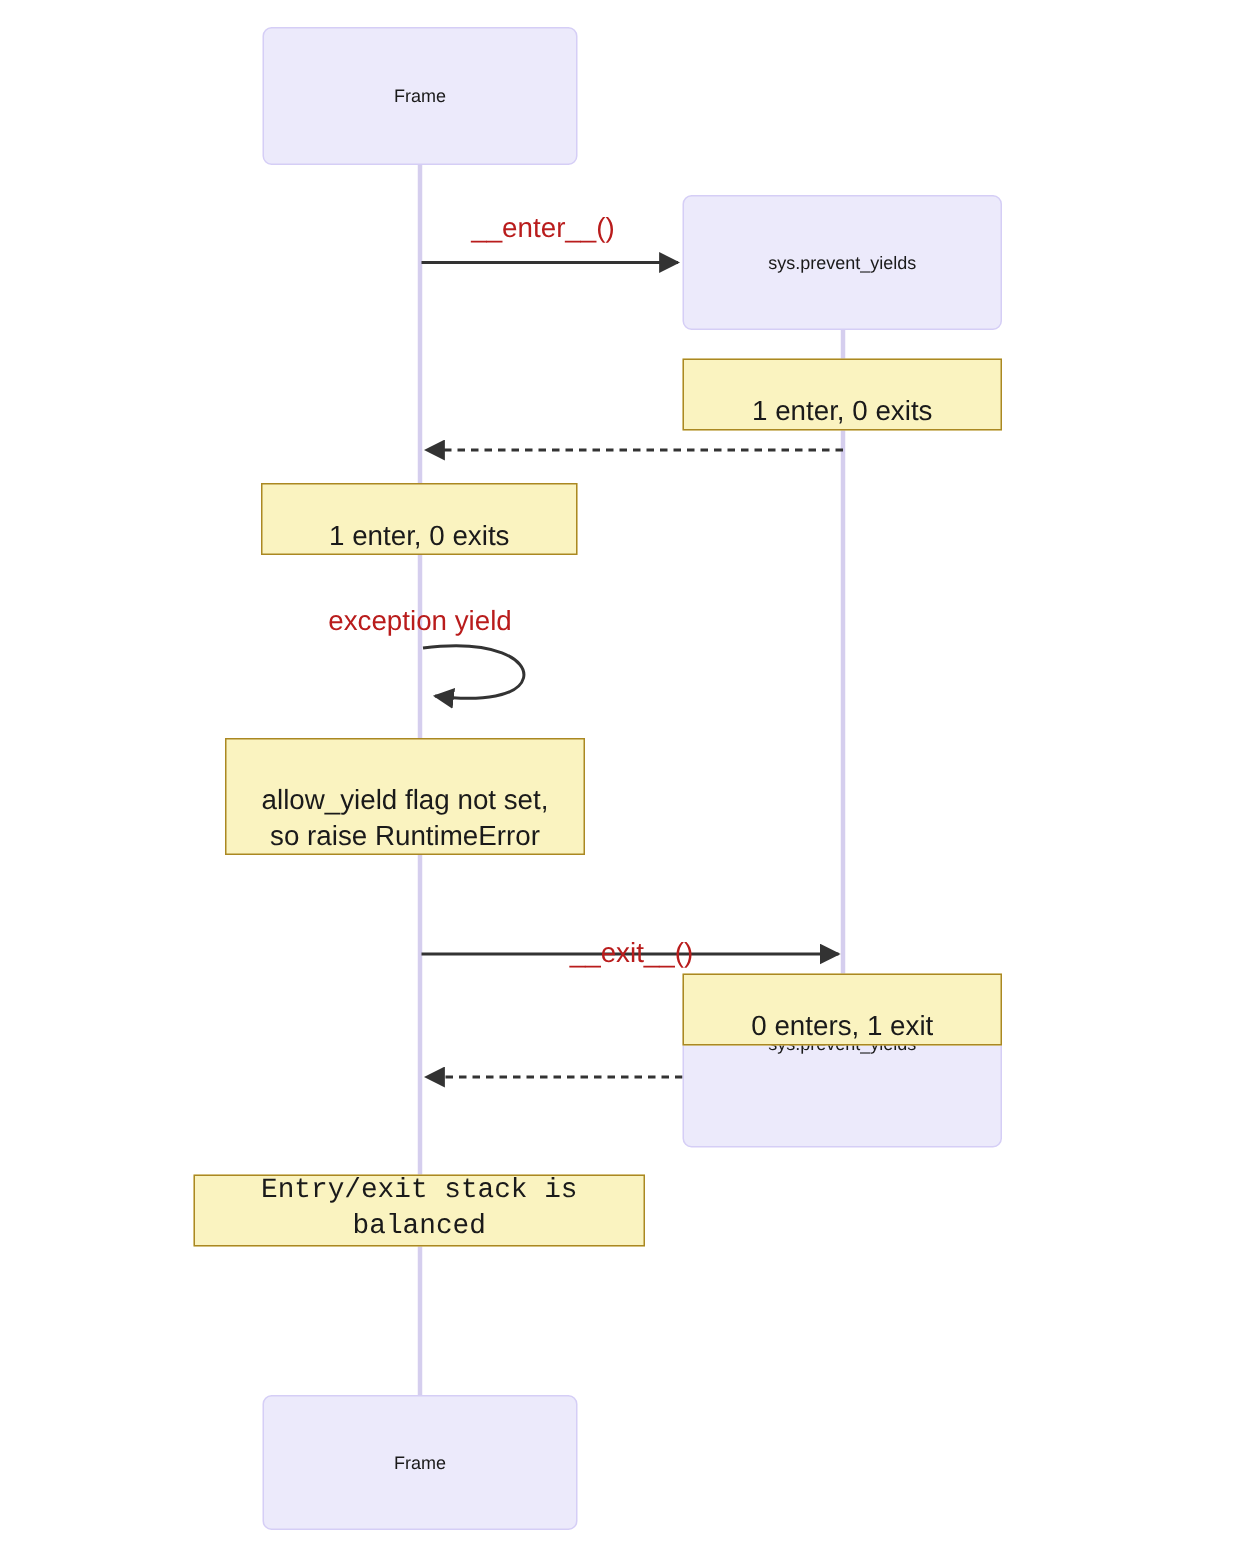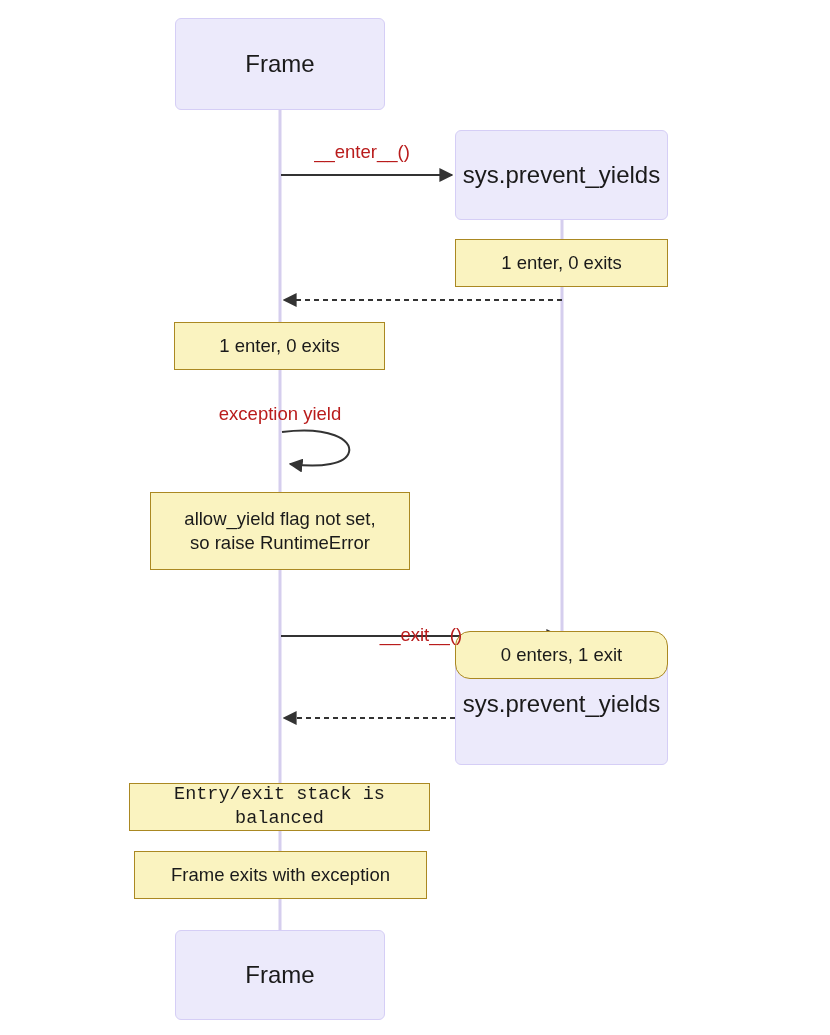--- a/index.html
+++ b/index.html
@@ -30,38 +30,38 @@
   .actor-box {
     position: absolute;
     box-sizing: border-box;
     background: #ECEAFB;
     border: 1px solid #D5CEF6;
     border-radius: 6px;
     display: flex;
     align-items: center;
     justify-content: center;
     color: #1a1a1a;
-    font-size: 24px;
+    font-size: 12px;
     line-height: 1.25;
     text-align: center;
     white-space: nowrap;
   }
   .actor-box.label-top {
     align-items: flex-start;
     padding-top: 36px;
   }
 
   
   .note-box {
     position: absolute;
     box-sizing: border-box;
     background: #FAF3C0;
     border: 1px solid #AA8822;
     display: flex;
-    align-items: center;
+    align-items: flex-end;
     justify-content: center;
     color: #1a1a1a;
     font-size: 18.5px;
     line-height: 1.3;
     text-align: center;
     white-space: pre-line;
   }
 
   
   .msg-label {
@@ -120,36 +120,33 @@
   </div>
 
   <div class="note-box" style="left:455px; top:239px; width:213px; height:48px;">
     <span>1 enter, 0 exits</span>
   </div>
 
   <div class="note-box" style="left:174px; top:322px; width:211px; height:48px;">
     <span>1 enter, 0 exits</span>
   </div>
 
-  <div class="note-box" style="left:150px; top:492px; width:260px; height:78px;">
+  <div class="note-box" style="left:150px; top:492px; width:240px; height:78px;">
     <span>allow_yield flag not set,
 so raise RuntimeError</span>
   </div>
 
-  <div class="note-box" style="left:455px; top:631px; width:213px; height:48px;border-radius:15px;">
+  <div class="note-box" style="left:455px; top:649px; width:213px; height:48px;">
     <span>0 enters, 1 exit</span>
   </div>
 
   <div class="note-box" style="left:129px; top:783px; width:301px; height:48px;font-family:Liberation Mono, monospace;">
     <span>Entry/exit stack is balanced</span>
   </div>
 
-  <div class="note-box" style="left:134px; top:851px; width:293px; height:48px;">
-    <span>Frame exits with exception</span>
-  </div>
 
   <div class="msg-label" style="left:362px; top:141px;">
     <span>__enter__()</span>
   </div>
 
   <div class="msg-label" style="left:280px; top:403px;">
     <span>exception yield</span>
   </div>
 
   <div class="msg-label" style="left:421px; top:624px;">

